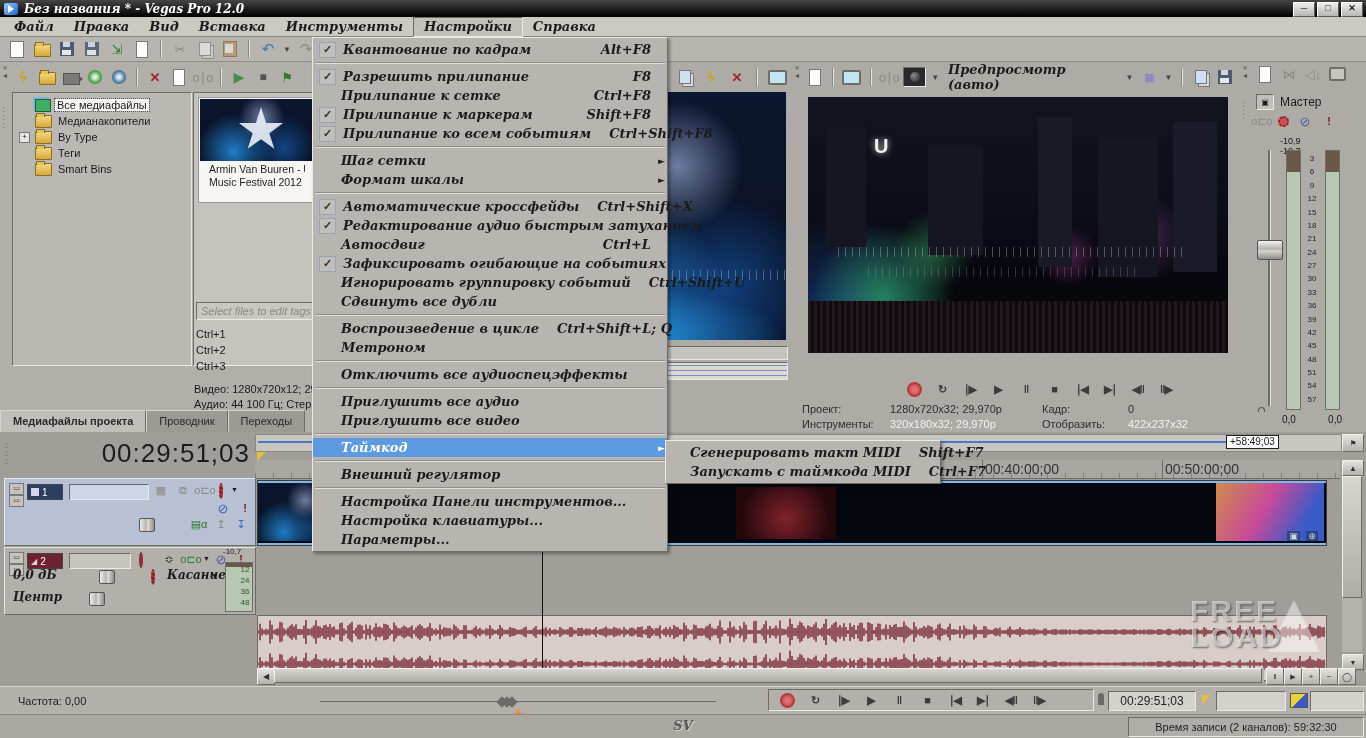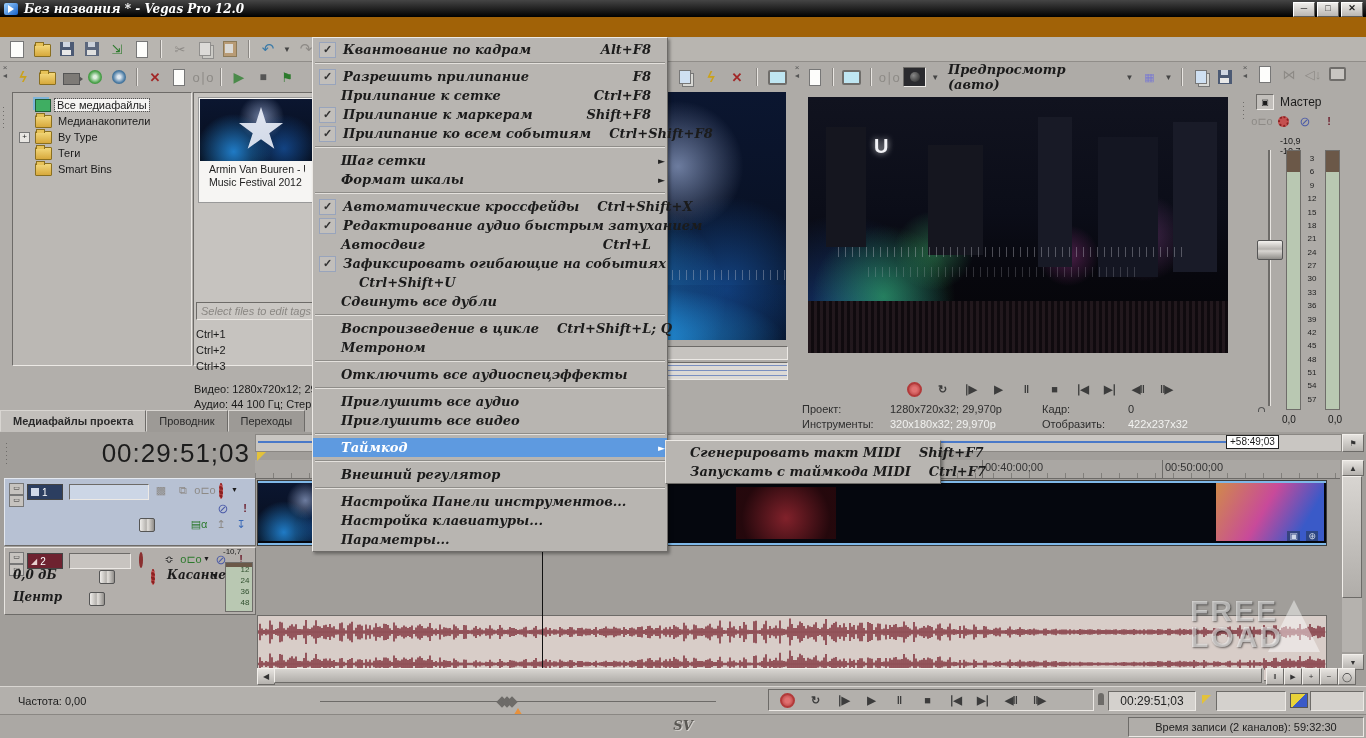--- a/index.html
+++ b/index.html
@@ -1,16 +1,16 @@
 <!DOCTYPE html>
 <html><head>
 <meta charset="utf-8">
 <style>
   html,body{margin:0;padding:0;background:#555;}
-  .win{position:relative;width:1366px;height:738px;background:#a16207;overflow:hidden;
+  .win{position:relative;width:1366px;height:738px;background:#404040;overflow:hidden;
        font-family:"Liberation Sans",sans-serif;font-size:11px;color:#1b1b1b;}
   .abs{position:absolute;}
   .ser{font-family:"DejaVu Serif",serif;font-style:italic;font-weight:bold;}
   .sunken{border:1px solid;border-color:#6d6b68 #ece9e5 #ece9e5 #6d6b68;}
 
   
   .titlebar{left:0;top:0;width:1366px;height:17px;background:linear-gradient(#454545,#000);
             color:#fff;display:flex;align-items:center;gap:6px;padding-left:4px;box-sizing:border-box;}
   .appicon{width:14px;height:12px;background:linear-gradient(135deg,#9fd2ff,#1560c8);border-radius:2px;position:relative;}
   .appicon:after{content:"";position:absolute;left:4px;top:2px;border-left:6px solid #fff;border-top:4px solid transparent;border-bottom:4px solid transparent;}
@@ -134,21 +134,21 @@
   .hknob{position:absolute;top:-5px;width:14px;height:12px;background:linear-gradient(90deg,#efedea,#b5b2ae 45%,#e2dfdb 55%,#908d89);border:1px solid #555;border-radius:2px;}
   .smic{width:16px;height:14px;display:inline-flex;align-items:center;justify-content:center;font-size:11px;}
   .gearic{width:11px;height:11px;border-radius:50%;border:2px dotted #8c2020;background:#c45050;box-sizing:border-box;}
   .muteic{color:#4a5aa8;font-size:13px;font-style:normal;}
   .soloic{color:#6e2230;font-weight:bold;font-style:normal;}
   .minibtn{width:13px;height:10px;background:#c6c3bf;border:1px solid #777;font-size:7px;line-height:8px;text-align:center;color:#333;}
 
   .ruler{background:#aaa7a3;border-bottom:1px solid #6d6b68;
          background-image:repeating-linear-gradient(90deg,#82807c 0 1px,transparent 1px 18px);
          background-size:100% 5px;background-position:0 100%;background-repeat:no-repeat;}
-  .rlab{position:absolute;top:1px;font-size:11px;color:#333;}
+  .rlab{position:absolute;top:1px;font-size:14px;color:#333;}
   .vevent{background:#05070e;border:1px solid #3a3a3a;box-shadow:inset 0 2px 0 #7fb8e8,inset 0 -2px 0 #7fb8e8;position:relative;overflow:hidden;}
   .aevent{background:#d8cdc8;border:1px solid #6d6b68;position:relative;overflow:hidden;}
   .cursorline{width:1px;background:#111;z-index:12;}
   .sb{background:#b5b2ae;}
   .sbbtn{background:linear-gradient(#e6e3df,#b5b2ae);border:1px solid;border-color:#f2efeb #6d6b68 #6d6b68 #f2efeb;
          display:inline-flex;align-items:center;justify-content:center;font-size:8px;color:#333;}
   .sbthumb{background:linear-gradient(#d8d5d1,#b0ada9);border:1px solid;border-color:#f2efeb #6d6b68 #6d6b68 #f2efeb;}
 
   .tcbox{background:#d4d1cd;font-size:12px;color:#222;display:flex;align-items:center;justify-content:center;}
   .statusbox{background:#b0ada9;font-size:11px;color:#222;display:flex;align-items:center;justify-content:center;}
@@ -167,20 +167,36 @@
   <div class="abs titlebar ser">
     <span class="appicon"></span>
     <span style="font-size:12px;">Без названия * - Vegas Pro 12.0</span>
     <span class="winbtns">
       <span class="winbtn" style="font-style:normal;font-family:'Liberation Sans',sans-serif;">─</span>
       <span class="winbtn" style="font-style:normal;font-family:'Liberation Sans',sans-serif;">□</span>
       <span class="winbtn" style="font-style:normal;font-family:'Liberation Sans',sans-serif;">✕</span>
     </span>
   </div>
 
+  <div class="abs menubar ser">
+
+      <span class="menubtn">Файл</span>
+
+      <span class="menubtn">Правка</span>
+
+      <span class="menubtn">Вид</span>
+
+      <span class="menubtn">Вставка</span>
+
+      <span class="menubtn">Инструменты</span>
+
+      <span class="menubtn active">Настройки</span>
+
+      <span class="menubtn">Справка</span>
+    </div>
 
   <div class="abs toolbar">
     <span class="ic">
         <span class="pageic"></span>
       </span>
     <span class="ic">
         <span class="folderic"></span>
       </span>
     <span class="ic">
         <span class="floppyic"></span>
@@ -832,20 +848,21 @@
           <span class="mshort"></span>
 
         </div>
       </div>
 
       <div>
 
         <div class="mi">
 
           <span class="mspacer"></span>
+          <span class="mlabel">Игнорировать группировку событий</span>
           <span class="mshort">Ctrl+Shift+U</span>
 
         </div>
       </div>
 
       <div>
 
         <div class="mi">
 
           <span class="mspacer"></span>

